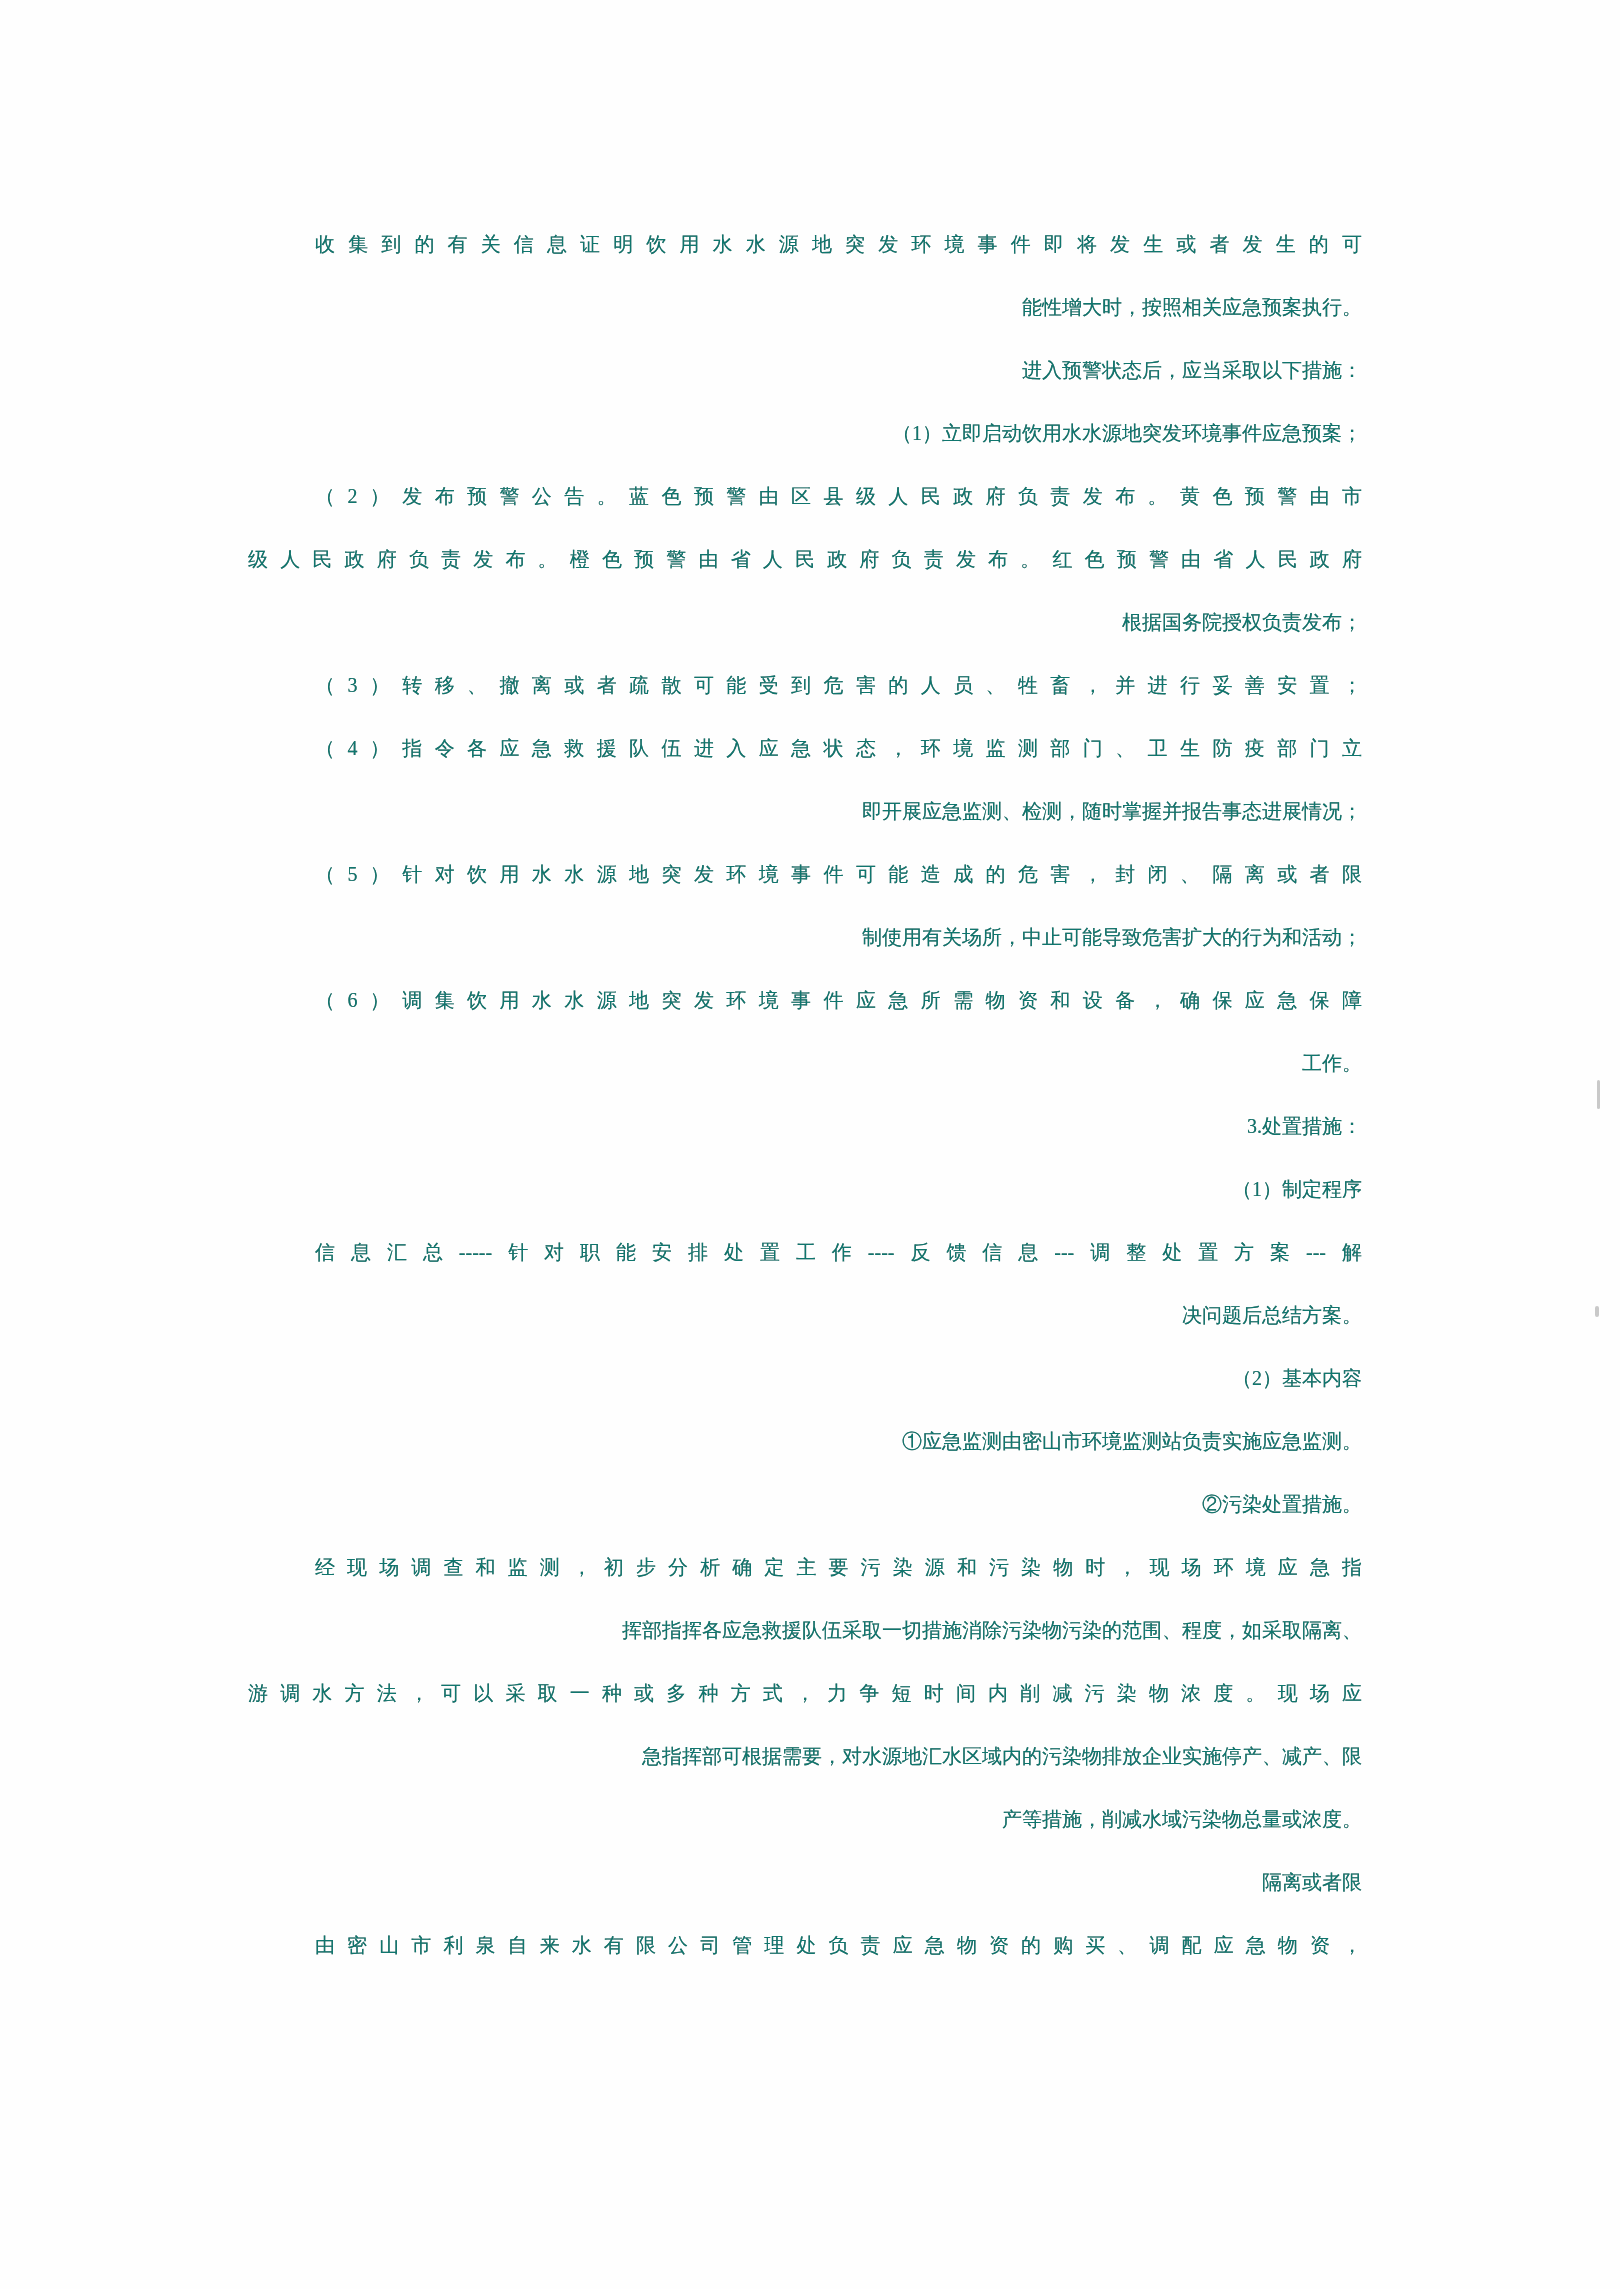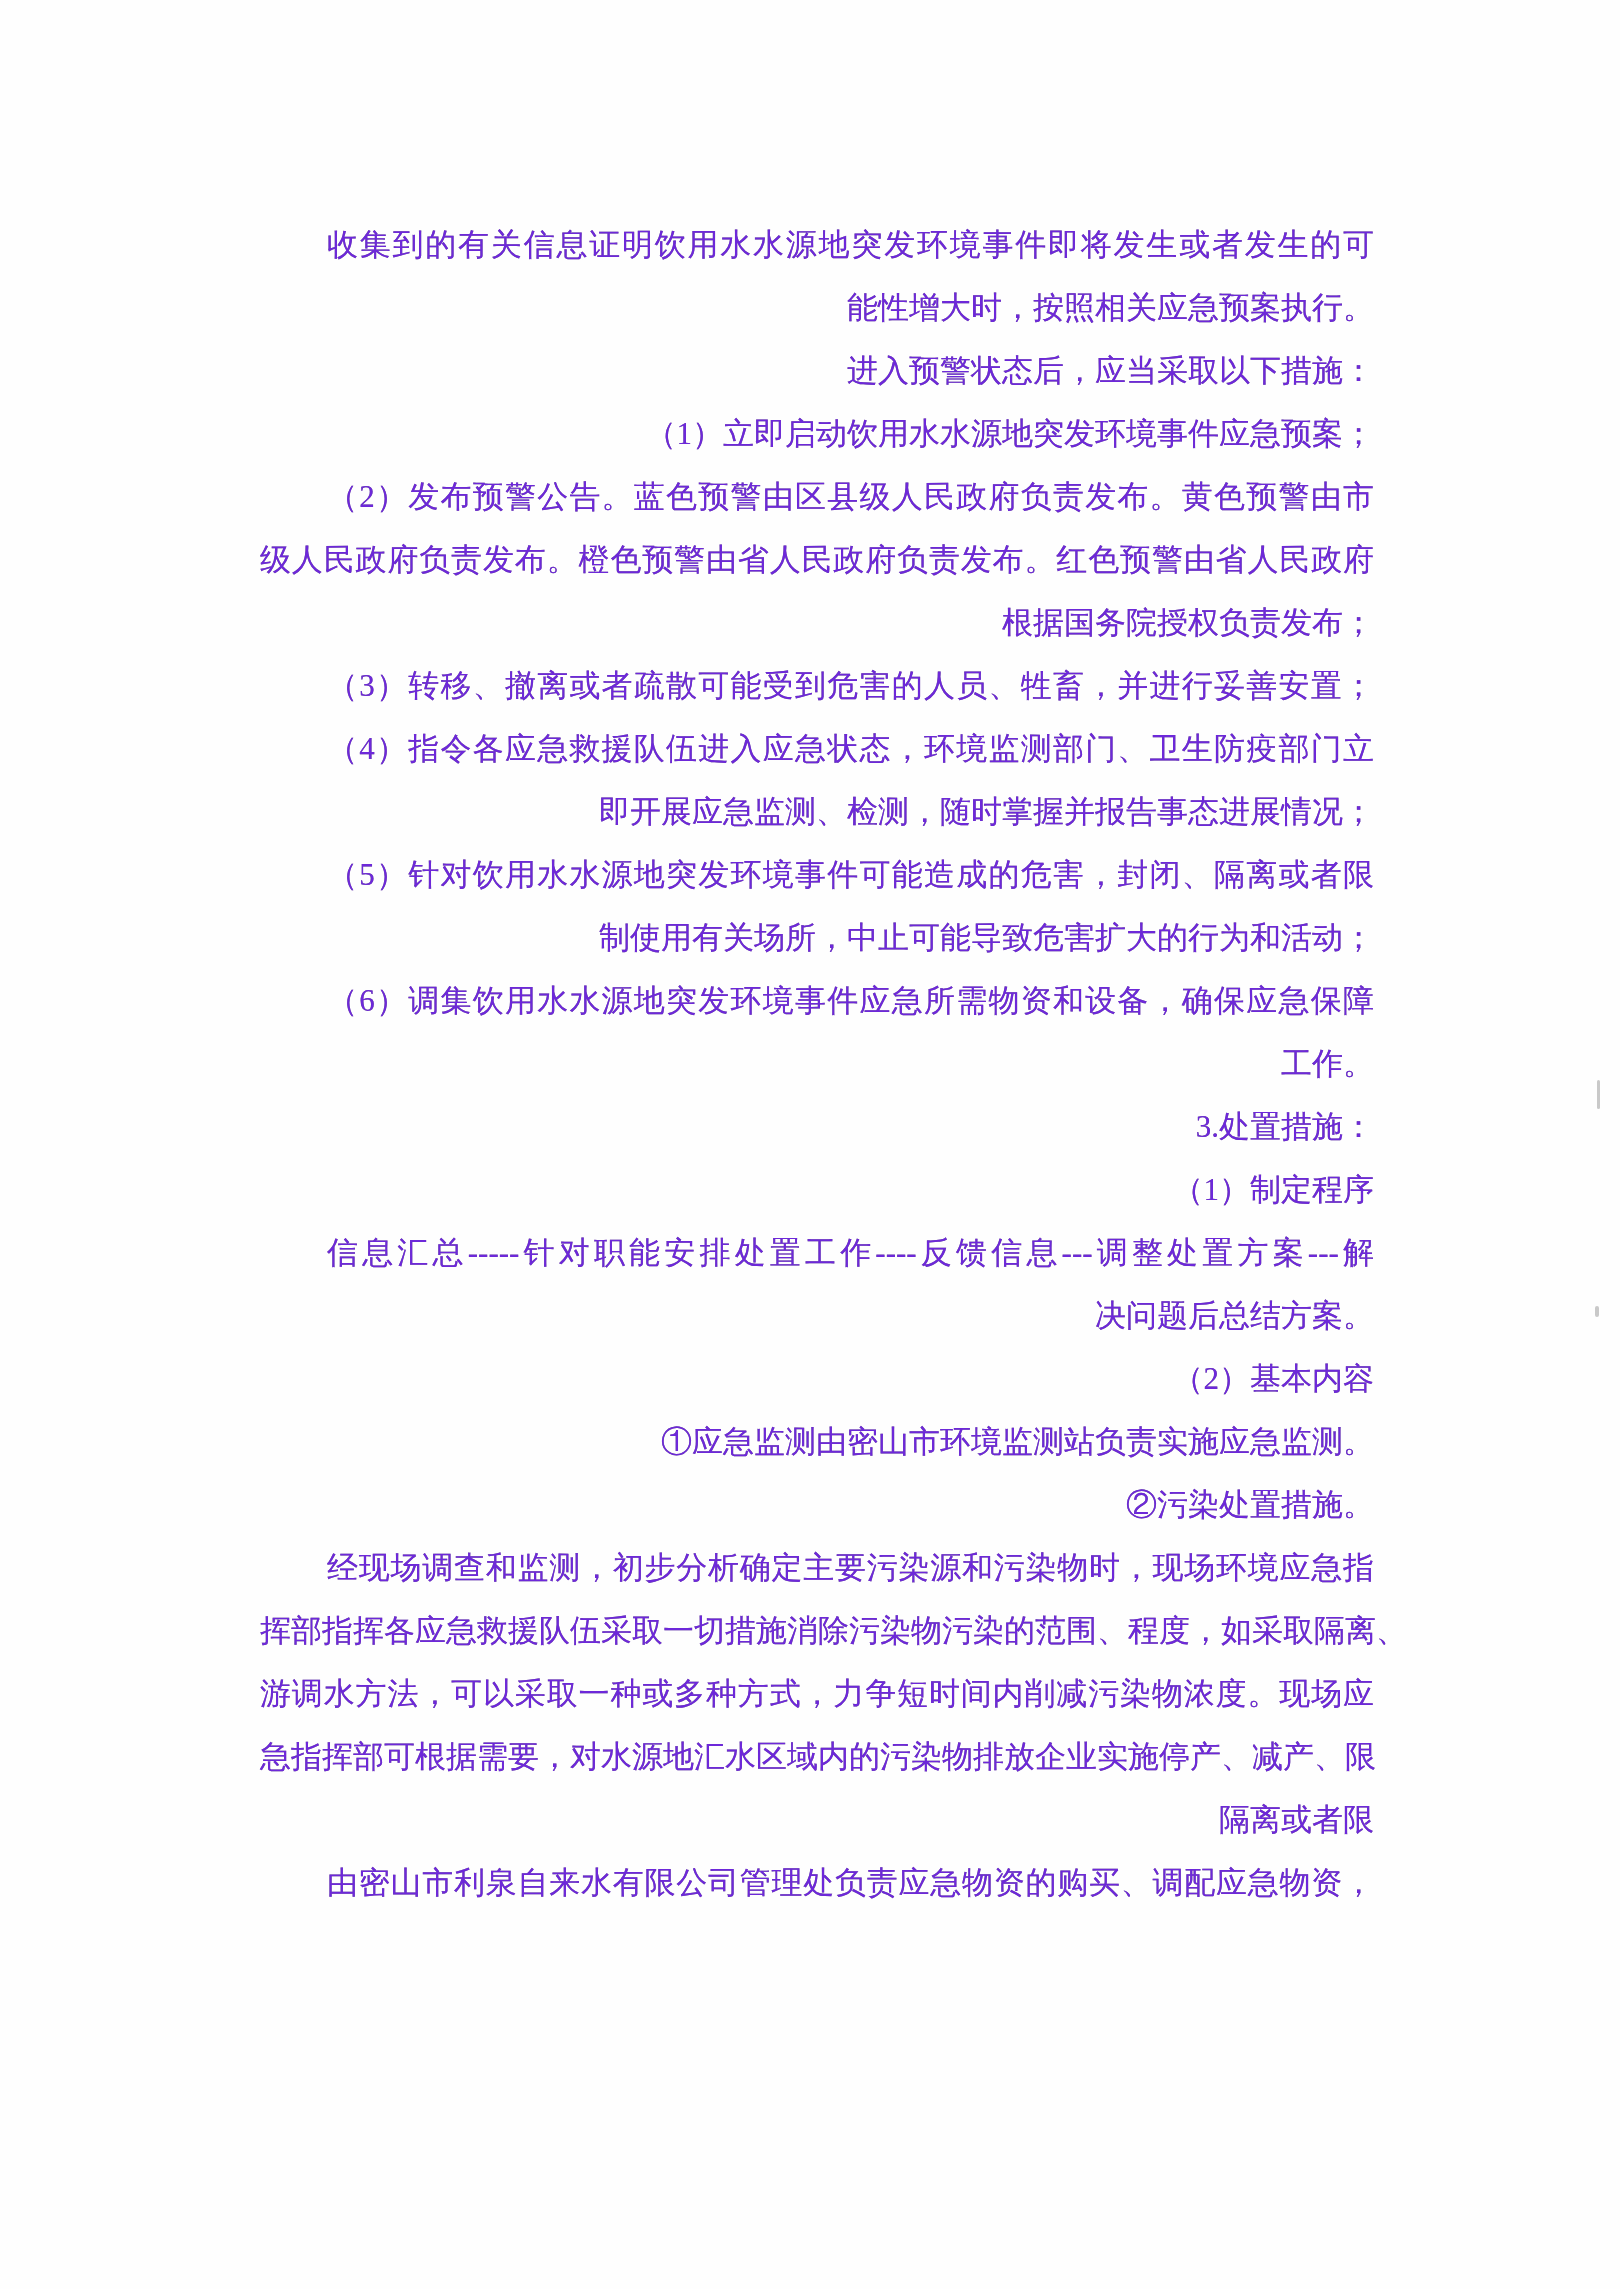--- a/index.html
+++ b/index.html
@@ -17,25 +17,24 @@
   .page {
     position: absolute;
     inset: 0;
     background: #fefefe;
   }
   .text-block {
     position: absolute;
     left: 248px;
     top: 213px;
     width: 1114px;
-    font-size: 31px;
+    font-size: 20px;
     line-height: 63px;
-    color: #6d28d9;
+    color: #0f766e;
     text-shadow: 0 0 0.6px rgba(30,30,30,0.55);
-    margin-left: 12px;
   }
   .line {
     white-space: nowrap;
     margin: 0;
     text-align: right;
   }
   .line.just {
     white-space: normal;
     text-align: justify;
     text-align-last: justify;
@@ -74,20 +73,21 @@
     <div class="line ind-para">（1）制定程序</div>
     <div class="line ind-para just">信息汇总-----针对职能安排处置工作----反馈信息---调整处置方案---解</div>
     <div class="line">决问题后总结方案。</div>
     <div class="line ind-para">（2）基本内容</div>
     <div class="line ind-circle">①应急监测由密山市环境监测站负责实施应急监测。</div>
     <div class="line ind-circle">②污染处置措施。</div>
     <div class="line ind-para just">经现场调查和监测，初步分析确定主要污染源和污染物时，现场环境应急指</div>
     <div class="line">挥部指挥各应急救援队伍采取一切措施消除污染物污染的范围、程度，如采取隔离、</div>
     <div class="line just">游调水方法，可以采取一种或多种方式，力争短时间内削减污染物浓度。现场应</div>
     <div class="line">急指挥部可根据需要，对水源地汇水区域内的污染物排放企业实施停产、减产、限</div>
+    <div class="line">产等措施，削减水域污染物总量或浓度。</div>
     <div class="line ind-circle">隔离或者限</div>
     <div class="line ind-para just">由密山市利泉自来水有限公司管理处负责应急物资的购买、调配应急物资，</div>
   </div>
 
   <div id="scan-mark-1" class="scan-mark"></div>
   <div id="scan-mark-2" class="scan-mark"></div>
 
 </div>
 
 

